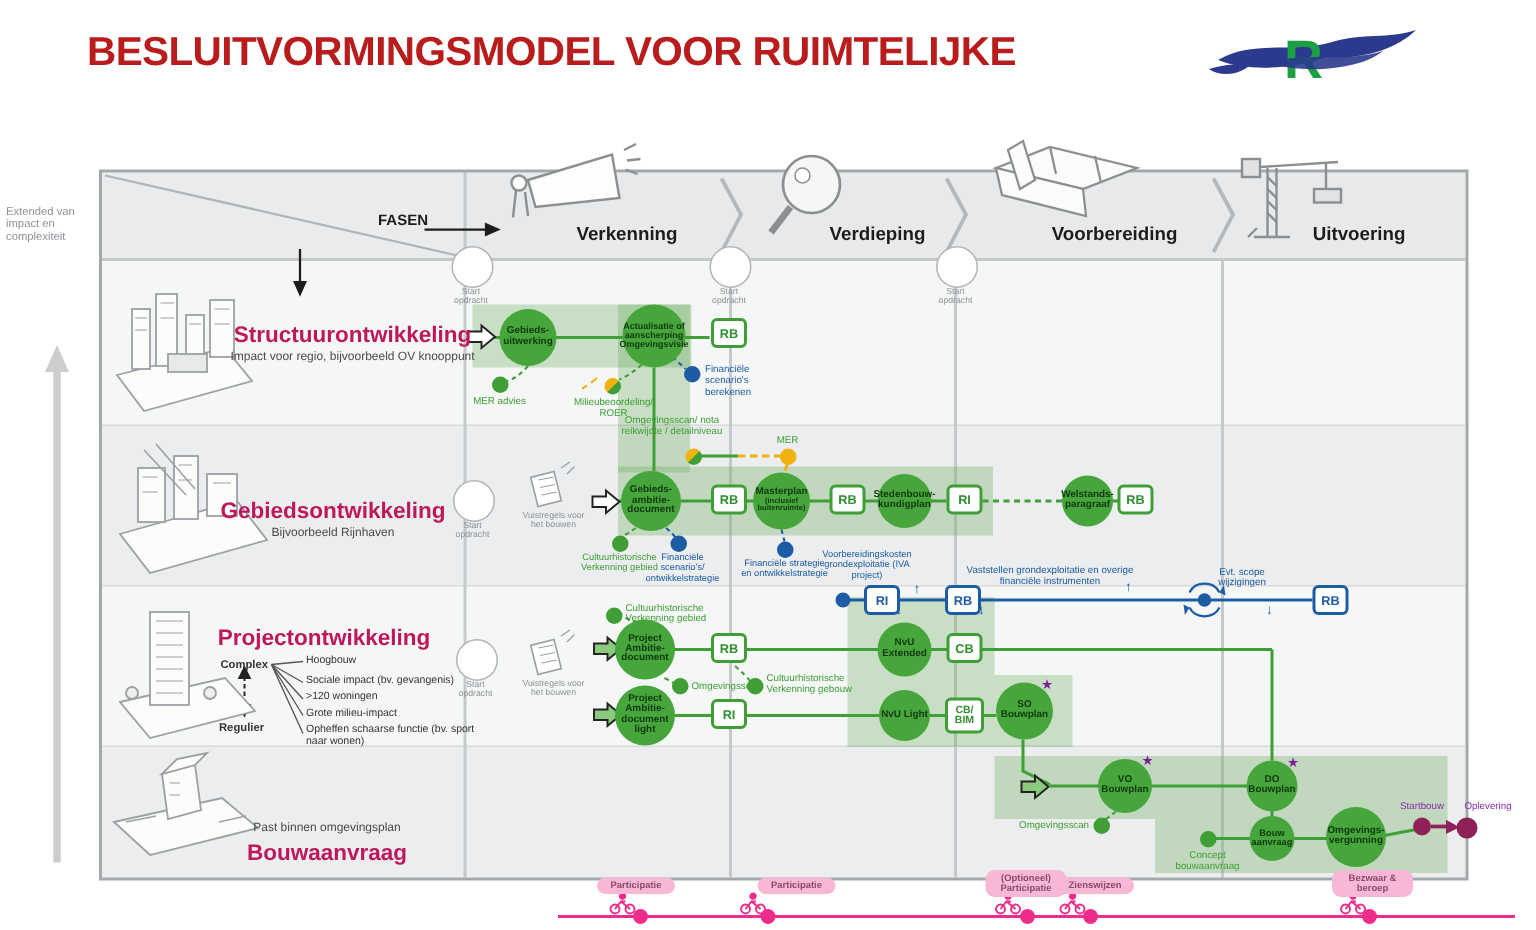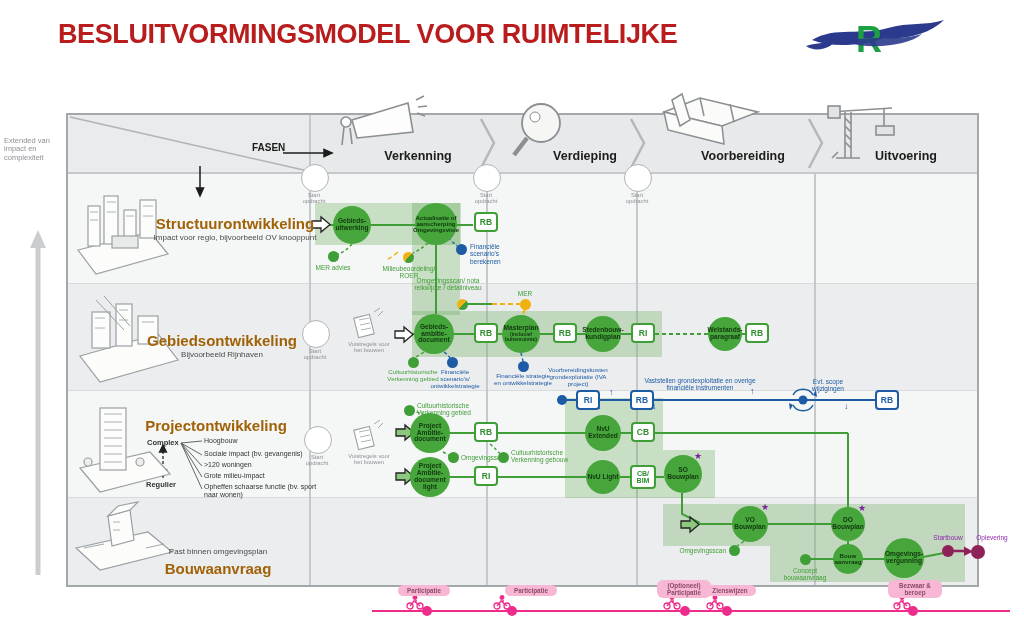--- a/index.html
+++ b/index.html
@@ -11,21 +11,21 @@
   .gridborder{position:absolute;border:2px solid #a3a8ab;background:transparent;}
   .vdiv{position:absolute;width:2px;background:#c6c9cb;}
   .hdiv{position:absolute;height:1px;background:#d8dadb;}
   
   .title{position:absolute;color:#b91c1c;font-weight:800;font-size:27px;line-height:1.1;letter-spacing:-0.4px;}
   .logotext{position:absolute;color:#27307f;font-weight:800;font-size:13.5px;text-align:center;}
   
   .typehdr{position:absolute;font-weight:800;font-size:9.5px;color:#1c1c1c;line-height:1.25;}
   .fasen{position:absolute;font-weight:800;font-size:10px;color:#1c1c1c;}
   .phase{position:absolute;font-weight:800;font-size:12.5px;color:#1c1c1c;text-align:center;}
-  .rowtitle{position:absolute;font-weight:800;font-size:15px;color:#a16207;text-align:center;line-height:1.05;}
+  .rowtitle{position:absolute;font-weight:800;font-size:15px;color:#be185d;text-align:center;line-height:1.05;}
   .rowsub{position:absolute;font-size:8px;color:#4a4a4a;text-align:center;line-height:1.15;}
   
   .circle{position:absolute;border-radius:50%;background:#46a63b;color:#11380f;font-weight:700;
           display:flex;align-items:center;justify-content:center;text-align:center;
           font-size:6.6px;line-height:1.05;padding:1px;box-sizing:border-box;}
   .circle .sub{display:block;font-size:5px;font-weight:600;}
   .sq{position:absolute;width:24px;height:20px;background:#fff;border:2.5px solid #3f9e36;border-radius:4px;
       color:#2f8f2f;font-weight:800;font-size:8.5px;display:flex;align-items:center;justify-content:center;
       box-sizing:border-box;text-align:center;line-height:1;}
   .sq.blue{border:2px solid #1d5ca5;color:#1d5ca5;}

